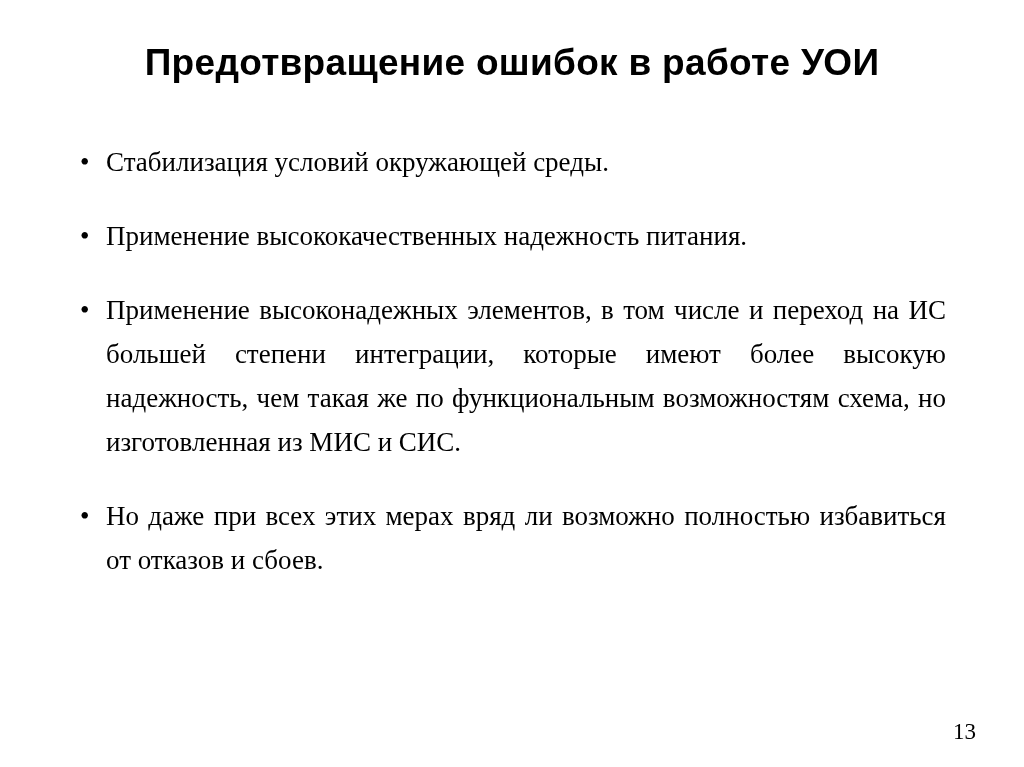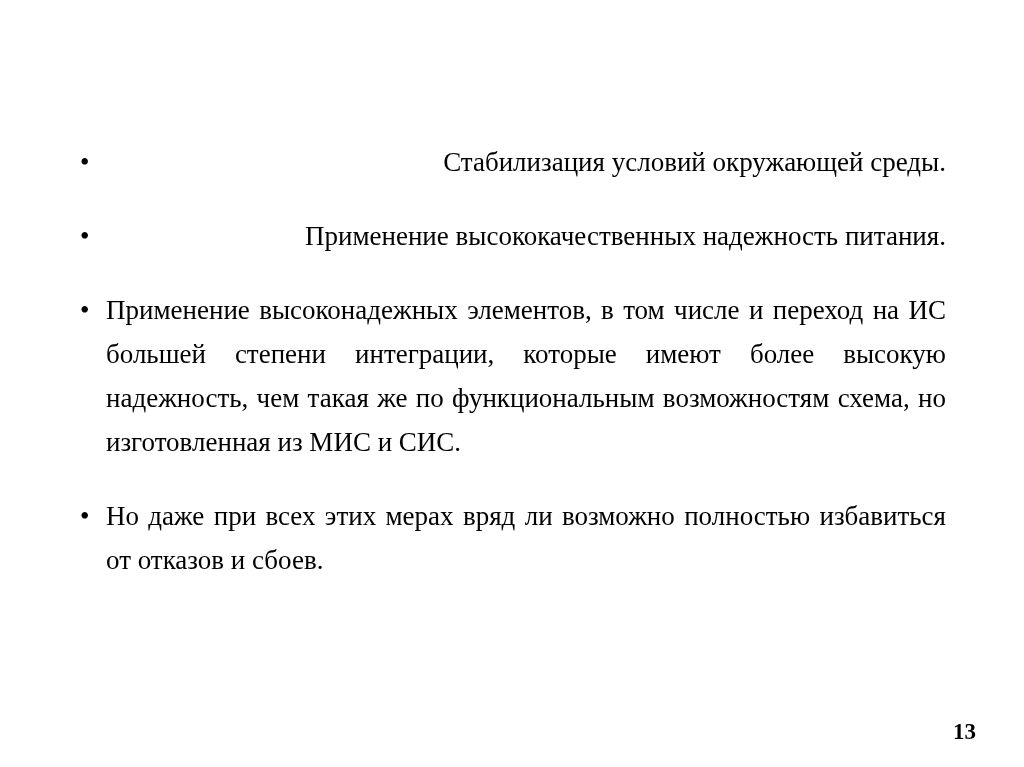--- a/index.html
+++ b/index.html
@@ -53,38 +53,37 @@
     flex: 1 1 auto;
     font-size: 27px;
     line-height: 44px;
     color: #000000;
   }
   .bullet-text.justify {
     text-align: justify;
     text-align-last: left;
   }
   .bullet-text.single {
-    text-align: right;
-    margin-left: 28px;
+    text-align: left;
   }
   .page-number {
     position: absolute;
     right: 48px;
     bottom: 22px;
     font-family: "Liberation Serif", serif;
     font-size: 23px;
     color: #000000;
-    font-weight: bold;
   }
 </style>
 </head>
 <body>
 
 <div class="slide">
 
+  <div class="slide-title">Предотвращение ошибок в работе УОИ</div>
 
   <div class="body-block">
 
     <div class="bullet-item">
       <span class="bullet-marker">•</span>
       <span class="bullet-text single">Стабилизация условий окружающей среды.</span>
     </div>
 
     <div class="bullet-item">
       <span class="bullet-marker">•</span>

